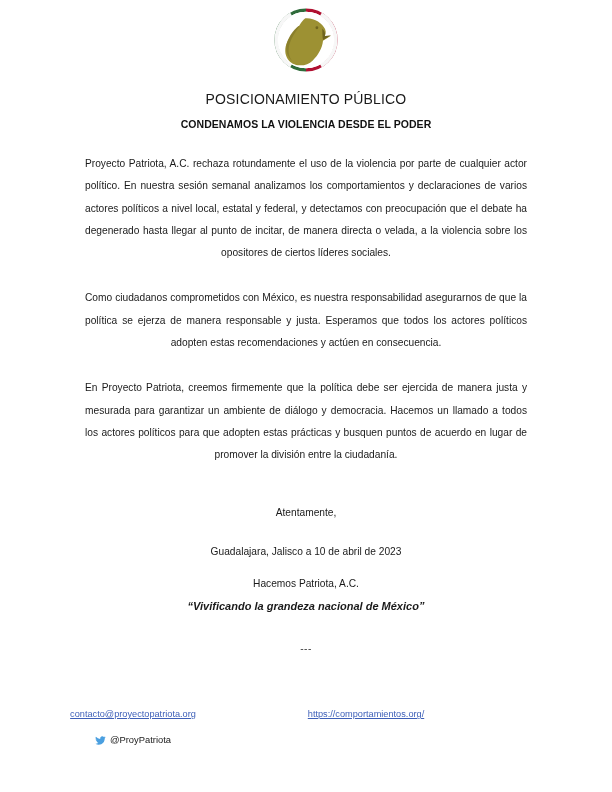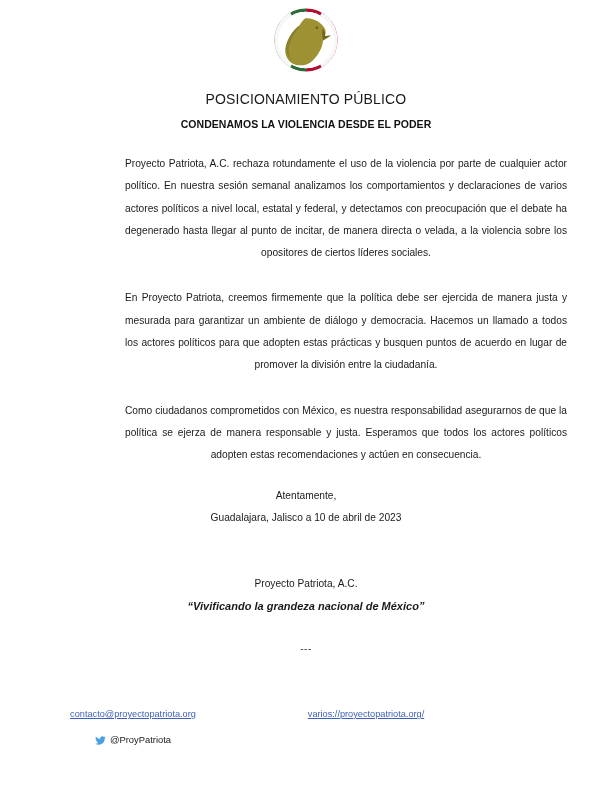--- a/index.html
+++ b/index.html
@@ -63,21 +63,20 @@
     margin: 11px 0 0 0;
     line-height: 14px;
   }
 
   
   .body-block {
     position: absolute;
     top: 153px;
     left: 85px;
     width: 442px;
-    margin-left: 40px;
   }
   .para {
     font-size: 10.2px;
     line-height: 22.3px;
     text-align: justify;
     text-align-last: center;
     margin: 0 0 23px 0;
     color: #1a1a1a;
     hyphens: none;
   }
@@ -87,21 +86,21 @@
   .closing {
     position: absolute;
     top: 485px;
     left: 0;
     width: 612px;
     text-align: center;
   }
   .closing-line {
     font-size: 10.2px;
     line-height: 22.3px;
-    margin: 0;
+    margin: 17px;
     color: #1a1a1a;
   }
   .closing-line.gap { margin-top: 0; }
 
   
   .signature {
     position: absolute;
     top: 573px;
     left: 0;
     width: 612px;
@@ -206,47 +205,47 @@
     </svg>
   </div>
 
   <div class="heading-block">
     <p class="title-main">POSICIONAMIENTO PÚBLICO</p>
     <p class="title-sub">CONDENAMOS LA VIOLENCIA DESDE EL PODER</p>
   </div>
 
   <div class="body-block">
     <p class="para">Proyecto Patriota, A.C. rechaza rotundamente el uso de la violencia por parte de cualquier actor político. En nuestra sesión semanal analizamos los comportamientos y declaraciones de varios actores políticos a nivel local, estatal y federal, y detectamos con preocupación que el debate ha degenerado hasta llegar al punto de incitar, de manera directa o velada, a la violencia sobre los opositores de ciertos líderes sociales.</p>
+    <p class="para">Como ciudadanos comprometidos con México, es nuestra responsabilidad asegurarnos de que la política se ejerza de manera responsable y justa. Esperamos que todos los actores políticos adopten estas recomendaciones y actúen en consecuencia.</p>
     <p class="para">En Proyecto Patriota, creemos firmemente que la política debe ser ejercida de manera justa y mesurada para garantizar un ambiente de diálogo y democracia. Hacemos un llamado a todos los actores políticos para que adopten estas prácticas y busquen puntos de acuerdo en lugar de promover la división entre la ciudadanía.</p>
-    <p class="para">Como ciudadanos comprometidos con México, es nuestra responsabilidad asegurarnos de que la política se ejerza de manera responsable y justa. Esperamos que todos los actores políticos adopten estas recomendaciones y actúen en consecuencia.</p>
   </div>
 
   <div class="closing">
     <p class="closing-line">Atentamente,</p>
     <p class="closing-line gap">Guadalajara, Jalisco a 10 de abril de 2023</p>
   </div>
 
   <div class="signature">
-    <p class="sig-org">Proyecto Patriota, A.C.</p>
+    <p class="sig-org">Hacemos Patriota, A.C.</p>
     <p class="sig-slogan">“Vivificando la grandeza nacional de México”</p>
   </div>
 
   <div class="divider">---</div>
 
   <div class="footer">
 
     <div class="footer-col left">
       <span class="footer-link">contacto@proyectopatriota.org</span>
       <div class="social-row">
         <svg class="icon-sm" viewBox="0 0 24 24">
           <path fill="#4a9fe0" d="M23 4.9c-.8.4-1.7.6-2.6.8 1-.6 1.7-1.5 2-2.6-.9.6-1.9 1-3 1.2a4.6 4.6 0 0 0-7.9 4.2A13.1 13.1 0 0 1 2 3.6a4.6 4.6 0 0 0 1.4 6.2c-.7 0-1.4-.2-2-.6v.1c0 2.2 1.6 4.1 3.7 4.5-.7.2-1.4.2-2 .1a4.6 4.6 0 0 0 4.3 3.2A9.3 9.3 0 0 1 1 19.1a13 13 0 0 0 7.1 2.1c8.5 0 13.1-7 13.1-13.1v-.6c.9-.6 1.7-1.5 2.3-2.4z"></path>
         </svg>
         <span class="social-label">@ProyPatriota</span>
       </div>
     </div>
 
     <div class="footer-col right">
-      <span class="footer-link">varios://proyectopatriota.org/</span>
+      <span class="footer-link">https://comportamientos.org/</span>
     </div>
 
   </div>
 
 </div>
 
 </body></html>

